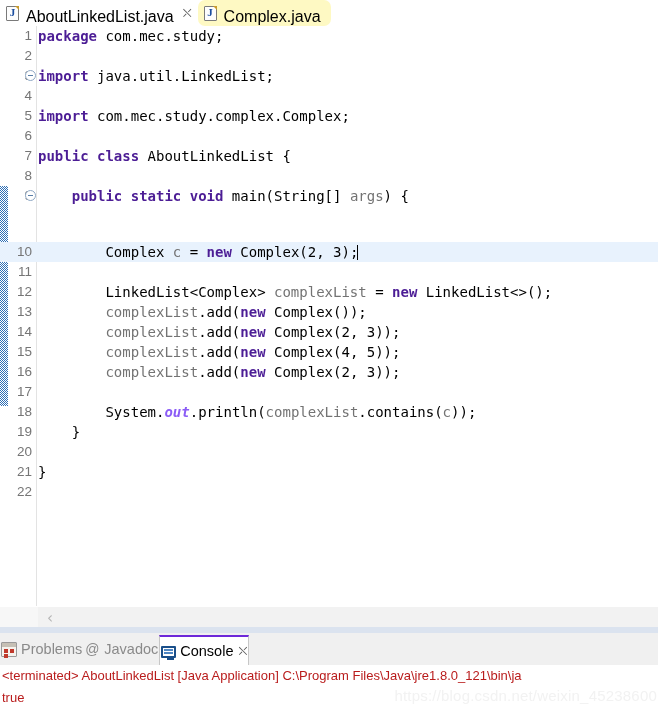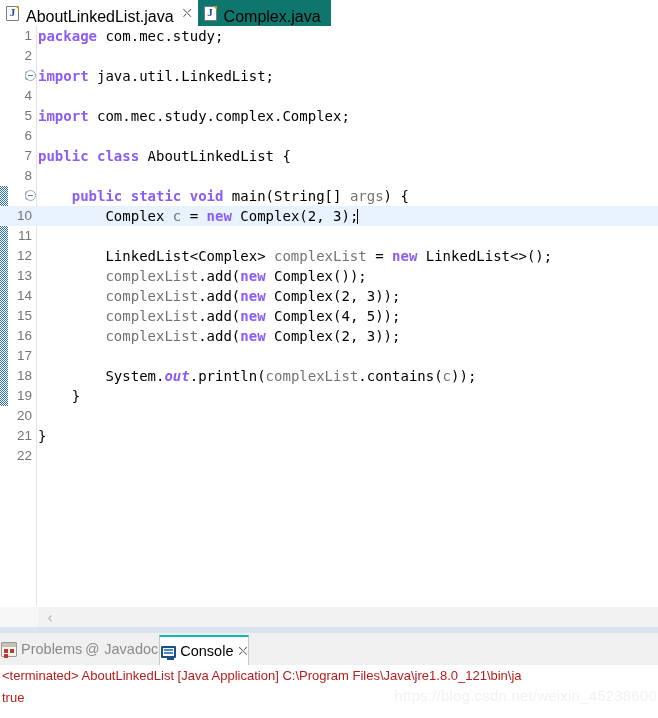--- a/index.html
+++ b/index.html
@@ -33,21 +33,22 @@
     padding: 0 6px 0 6px;
     height: 26px;
     box-sizing: border-box;
     cursor: default;
     white-space: nowrap;
   }
   .etab.active {
     background: #ffffff;
   }
   .etab.inactive {
-    background: #0f766e;
+    background: #fef9c3;
+    border-radius: 7px;
   }
   .etab-label {
     font-family: Liberation Sans, sans-serif;
     font-size: 16px;
     color: #000;
     padding: 0 4px;
     margin-top: 7px;
   }
   .jicon {
     width: 13px;
@@ -138,21 +139,21 @@
     position: absolute;
     left: 0; top: 0;
     width: 658px;
   }
   .row {
     position: relative;
     height: 20px;
     line-height: 20px;
     white-space: pre;
   }
-  .row.hl { background: #e8f2fd; }
+  .row.hl { background: #e8f2fd; margin-top: 36px; }
   .lineno {
     position: absolute;
     left: 0;
     width: 32px;
     text-align: right;
     font-family: "Liberation Sans", sans-serif;
     font-size: 13.5px;
     color: #757575;
   }
   .fold {
@@ -174,21 +175,21 @@
     background: #5a7fa8;
   }
   .code {
     position: absolute;
     left: 38px;
     font-family: "DejaVu Sans Mono", monospace;
     font-size: 14px;
     color: #000000;
     letter-spacing: 0px;
   }
-  .kw { color: #8b5cf6; font-weight: bold; }
+  .kw { color: #4c1d95; font-weight: bold; }
   .loc { color: #737373; }
   .stat { color: #8b5cf6; font-weight: bold; font-style: italic; }
   .caret {
     display: inline-block;
     width: 1px;
     height: 15px;
     background: #000;
     vertical-align: -3px;
     margin-left: -1px;
   }
@@ -245,21 +246,21 @@
     cursor: default;
   }
   .vtab-label {
     font-size: 14.5px;
     color: #8a8a8a;
     padding-left: 4px;
     font-family: "Liberation Sans", sans-serif;
   }
   .vtab.active {
     background: #ffffff;
-    border-top: 2px solid #14b8a6;
+    border-top: 2px solid #6d28d9;
     border-left: 1px solid #c7c7c7;
     border-right: 1px solid #c7c7c7;
     margin-top: 2px;
     height: 30px;
   }
   .vtab.active .vtab-label { color: #000000; }
 
   .ico {
     width: 16px; height: 15px;
     position: relative;

